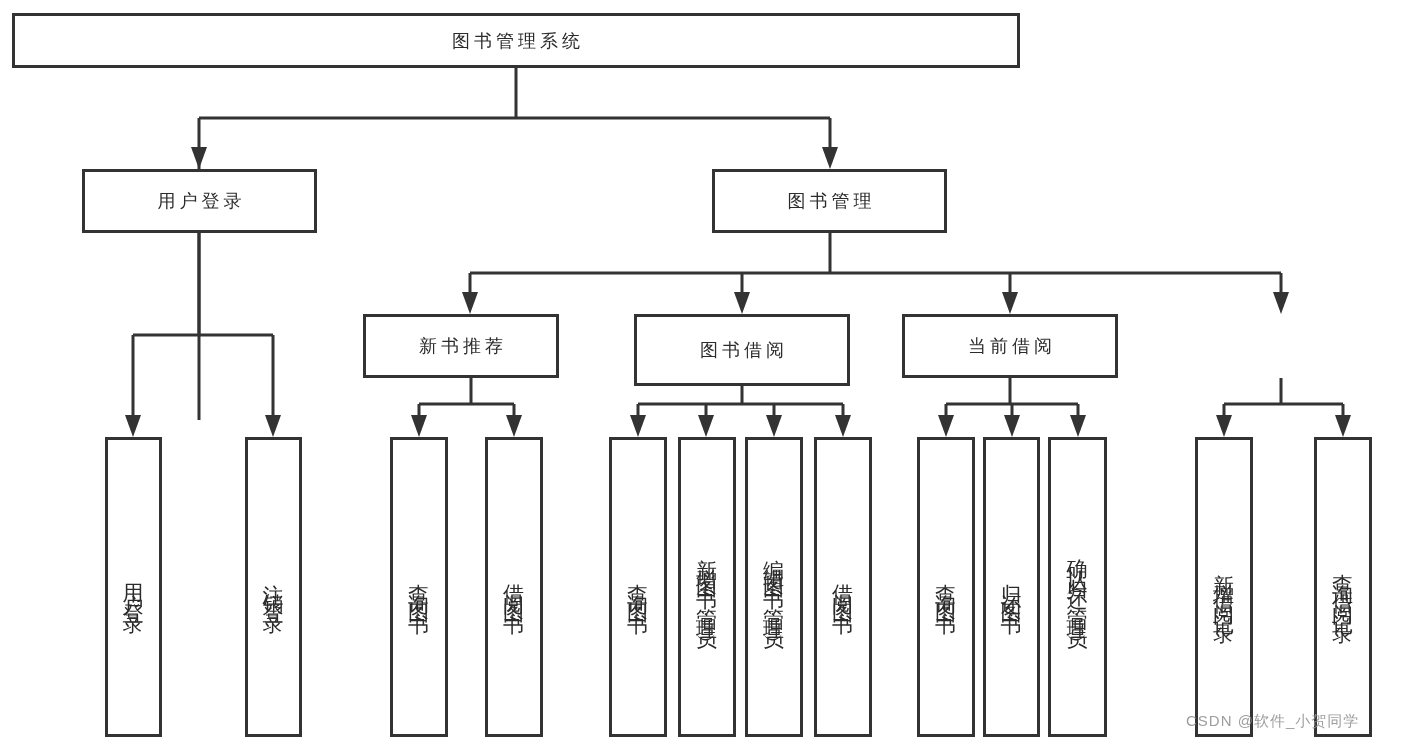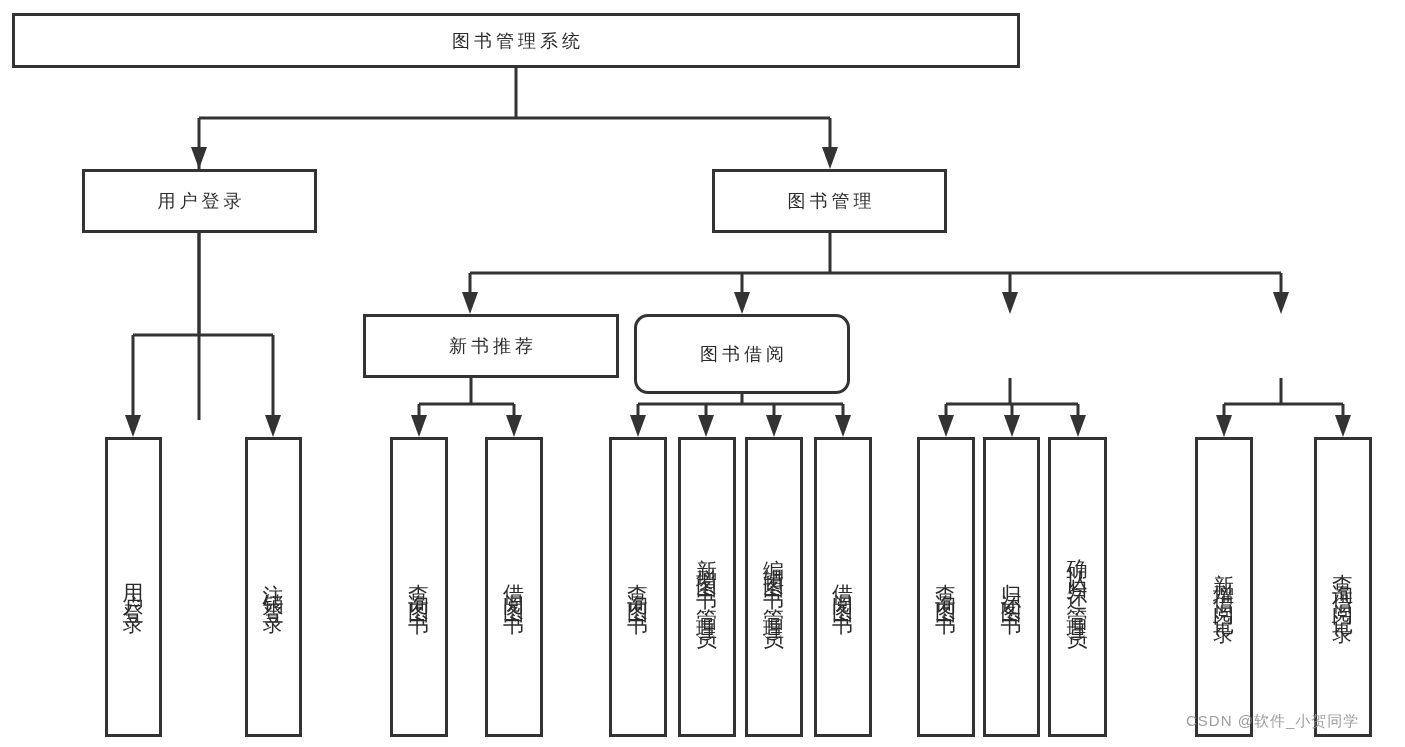--- a/index.html
+++ b/index.html
@@ -95,22 +95,23 @@
       <polygon points="1216,415 1232,415 1224,437"></polygon>
       <polygon points="1335,415 1351,415 1343,437"></polygon>
     </g>
   </svg>
 
   <div class="node hbox" style="left:12px; top:13px; width:1008px; height:55px;">图书管理系统</div>
 
   <div class="node hbox" style="left:82px; top:169px; width:235px; height:64px;">用户登录</div>
   <div class="node hbox" style="left:712px; top:169px; width:235px; height:64px;">图书管理</div>
 
-  <div class="node hbox" style="left:363px; top:314px; width:256px; height:64px;">新书推荐</div>
-  <div class="node hbox" style="left:634px; top:314px; width:216px; height:80px;border-radius:14px;">图书借阅</div>
+  <div class="node hbox" style="left:363px; top:314px; width:196px; height:64px;">新书推荐</div>
+  <div class="node hbox" style="left:634px; top:314px; width:216px; height:72px;">图书借阅</div>
+  <div class="node hbox" style="left:902px; top:314px; width:216px; height:64px;">当前借阅</div>
 
   <div class="node vbox" style="left:105px; top:437px; width:57px; height:300px;">
     <span>用户登录</span>
   </div>
   <div class="node vbox" style="left:245px; top:437px; width:57px; height:300px;">
     <span>注销登录</span>
   </div>
 
   <div class="node vbox" style="left:390px; top:437px; width:58px; height:300px;">
     <span>查询图书</span>

